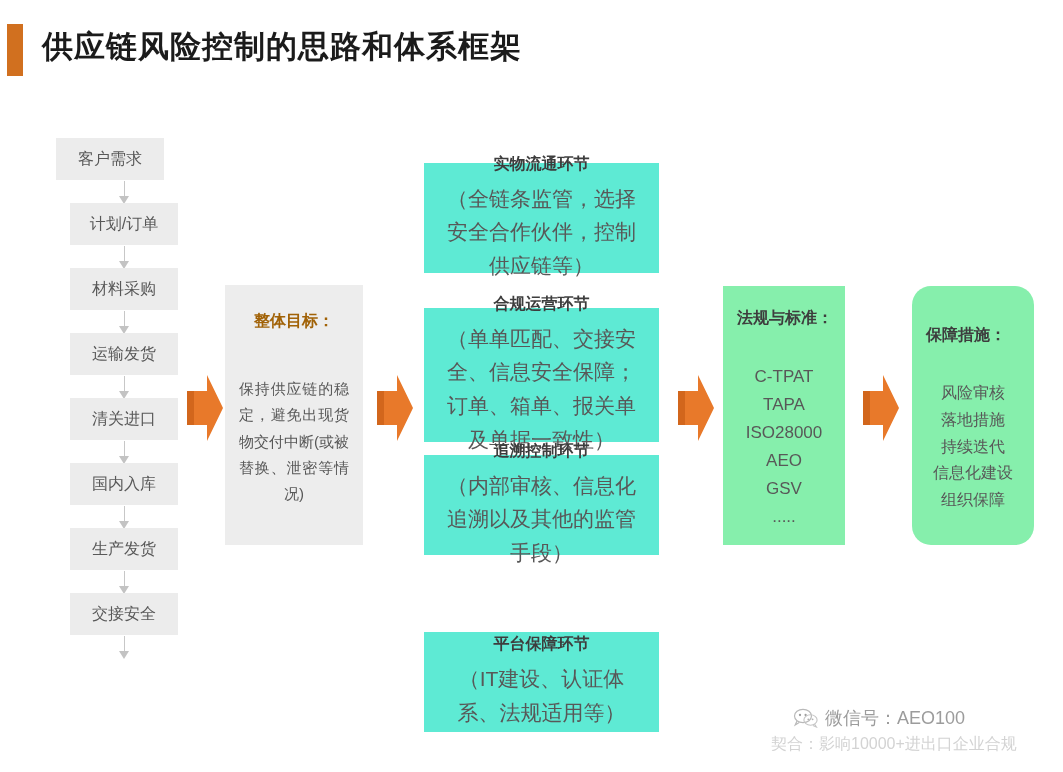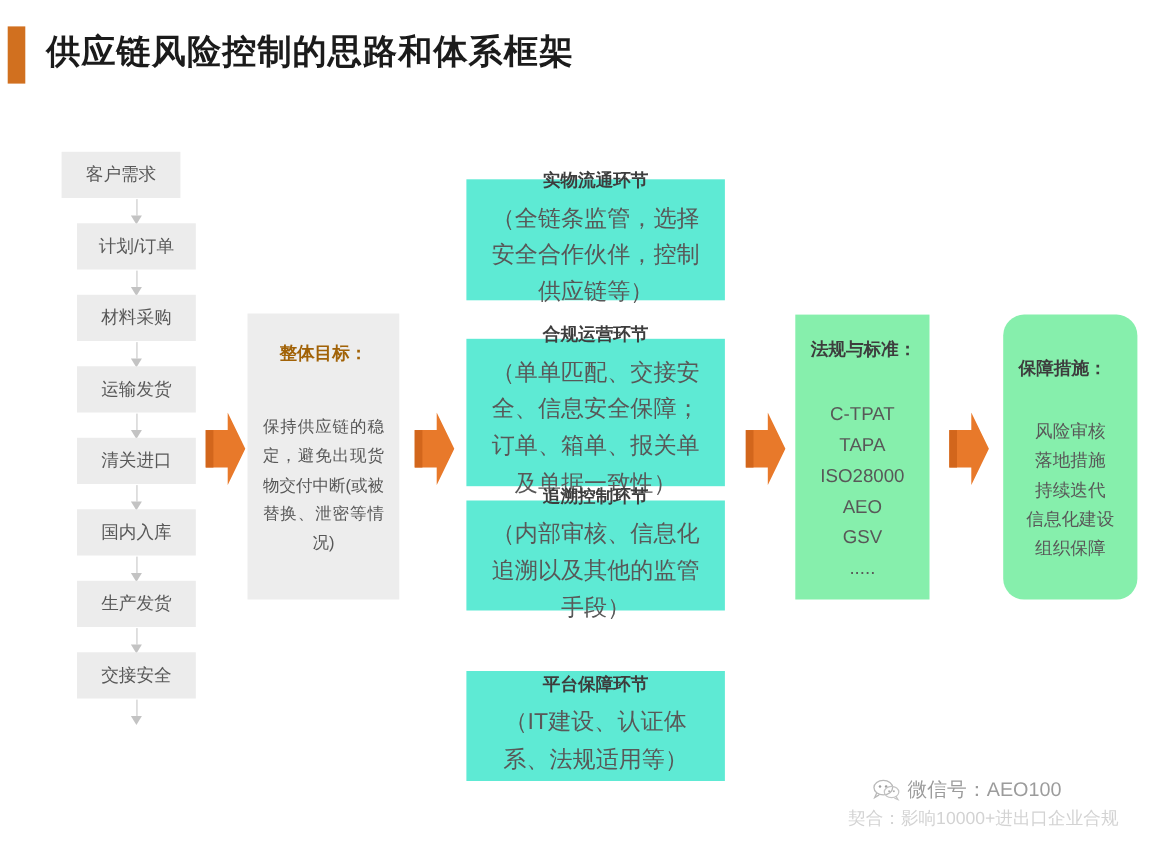--- a/index.html
+++ b/index.html
@@ -230,21 +230,21 @@
   <div class="stage-box" style="left:424px;top:308px;width:235px;height:134px;">
     <div class="title">合规运营环节</div>
     <div class="desc">（单单匹配、交接安全、信息安全保障；订单、箱单、报关单及单据一致性）</div>
   </div>
 
   <div class="stage-box" style="left:424px;top:455px;width:235px;height:100px;">
     <div class="title">追溯控制环节</div>
     <div class="desc">（内部审核、信息化追溯以及其他的监管手段）</div>
   </div>
 
-  <div class="stage-box" style="left:424px;top:610px;width:235px;height:100px;">
+  <div class="stage-box" style="left:424px;top:632px;width:235px;height:100px;">
     <div class="title">平台保障环节</div>
     <div class="desc">（IT建设、认证体系、法规适用等）</div>
   </div>
 
   <div class="orange-arrow" style="left:676px;top:375px;">
     <svg viewBox="0 0 40 66" width="40" height="66" aria-hidden="true">
       <path d="M2 16 L22 16 L22 0 L38 33 L22 66 L22 50 L2 50 Z" fill="#e8792a"></path>
       <rect x="2" y="16" width="7" height="34" fill="#d2661c"></rect>
     </svg>
   </div>

